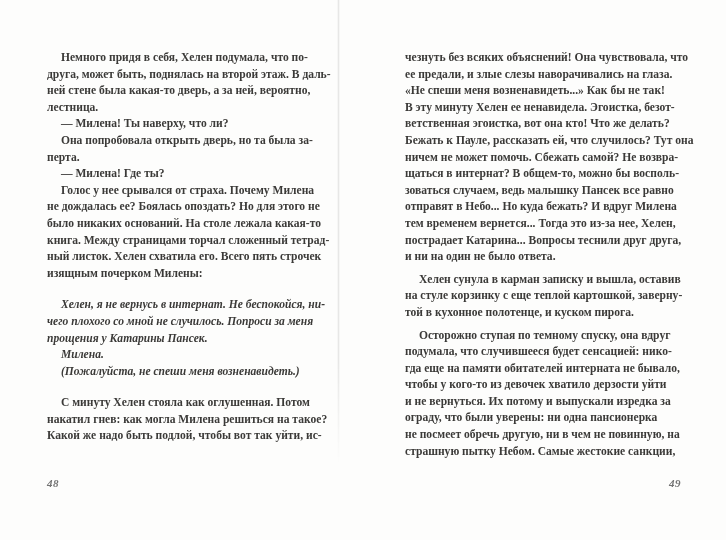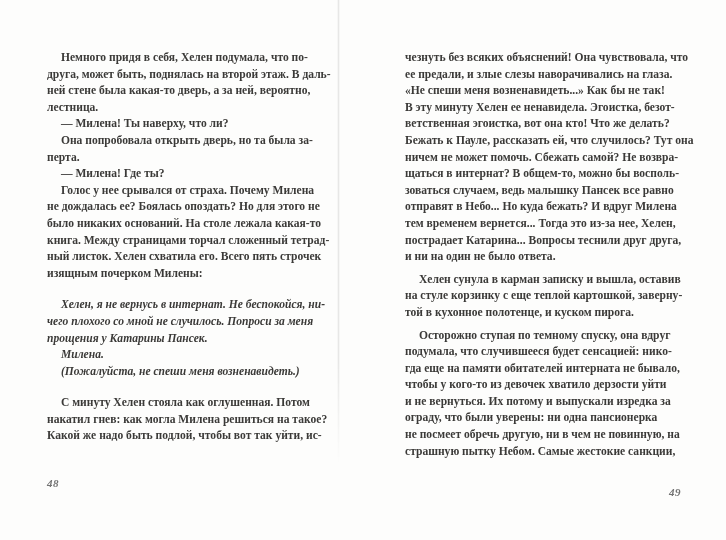--- a/index.html
+++ b/index.html
@@ -52,21 +52,20 @@
     font-style: italic;
     font-size: 11px;
     color: #737373;
     letter-spacing: 0.5px;
   }
   #folio-left { left: 47px; }
   #folio-right {
     left: 405px;
     width: 276px;
     text-align: right;
-    margin-top: 9px;
   }
 </style>
 </head>
 <body>
 
 <div id="canvas">
   <div id="gutter"></div>
 
   <div class="page">
     <div id="left-text" class="page-text">

